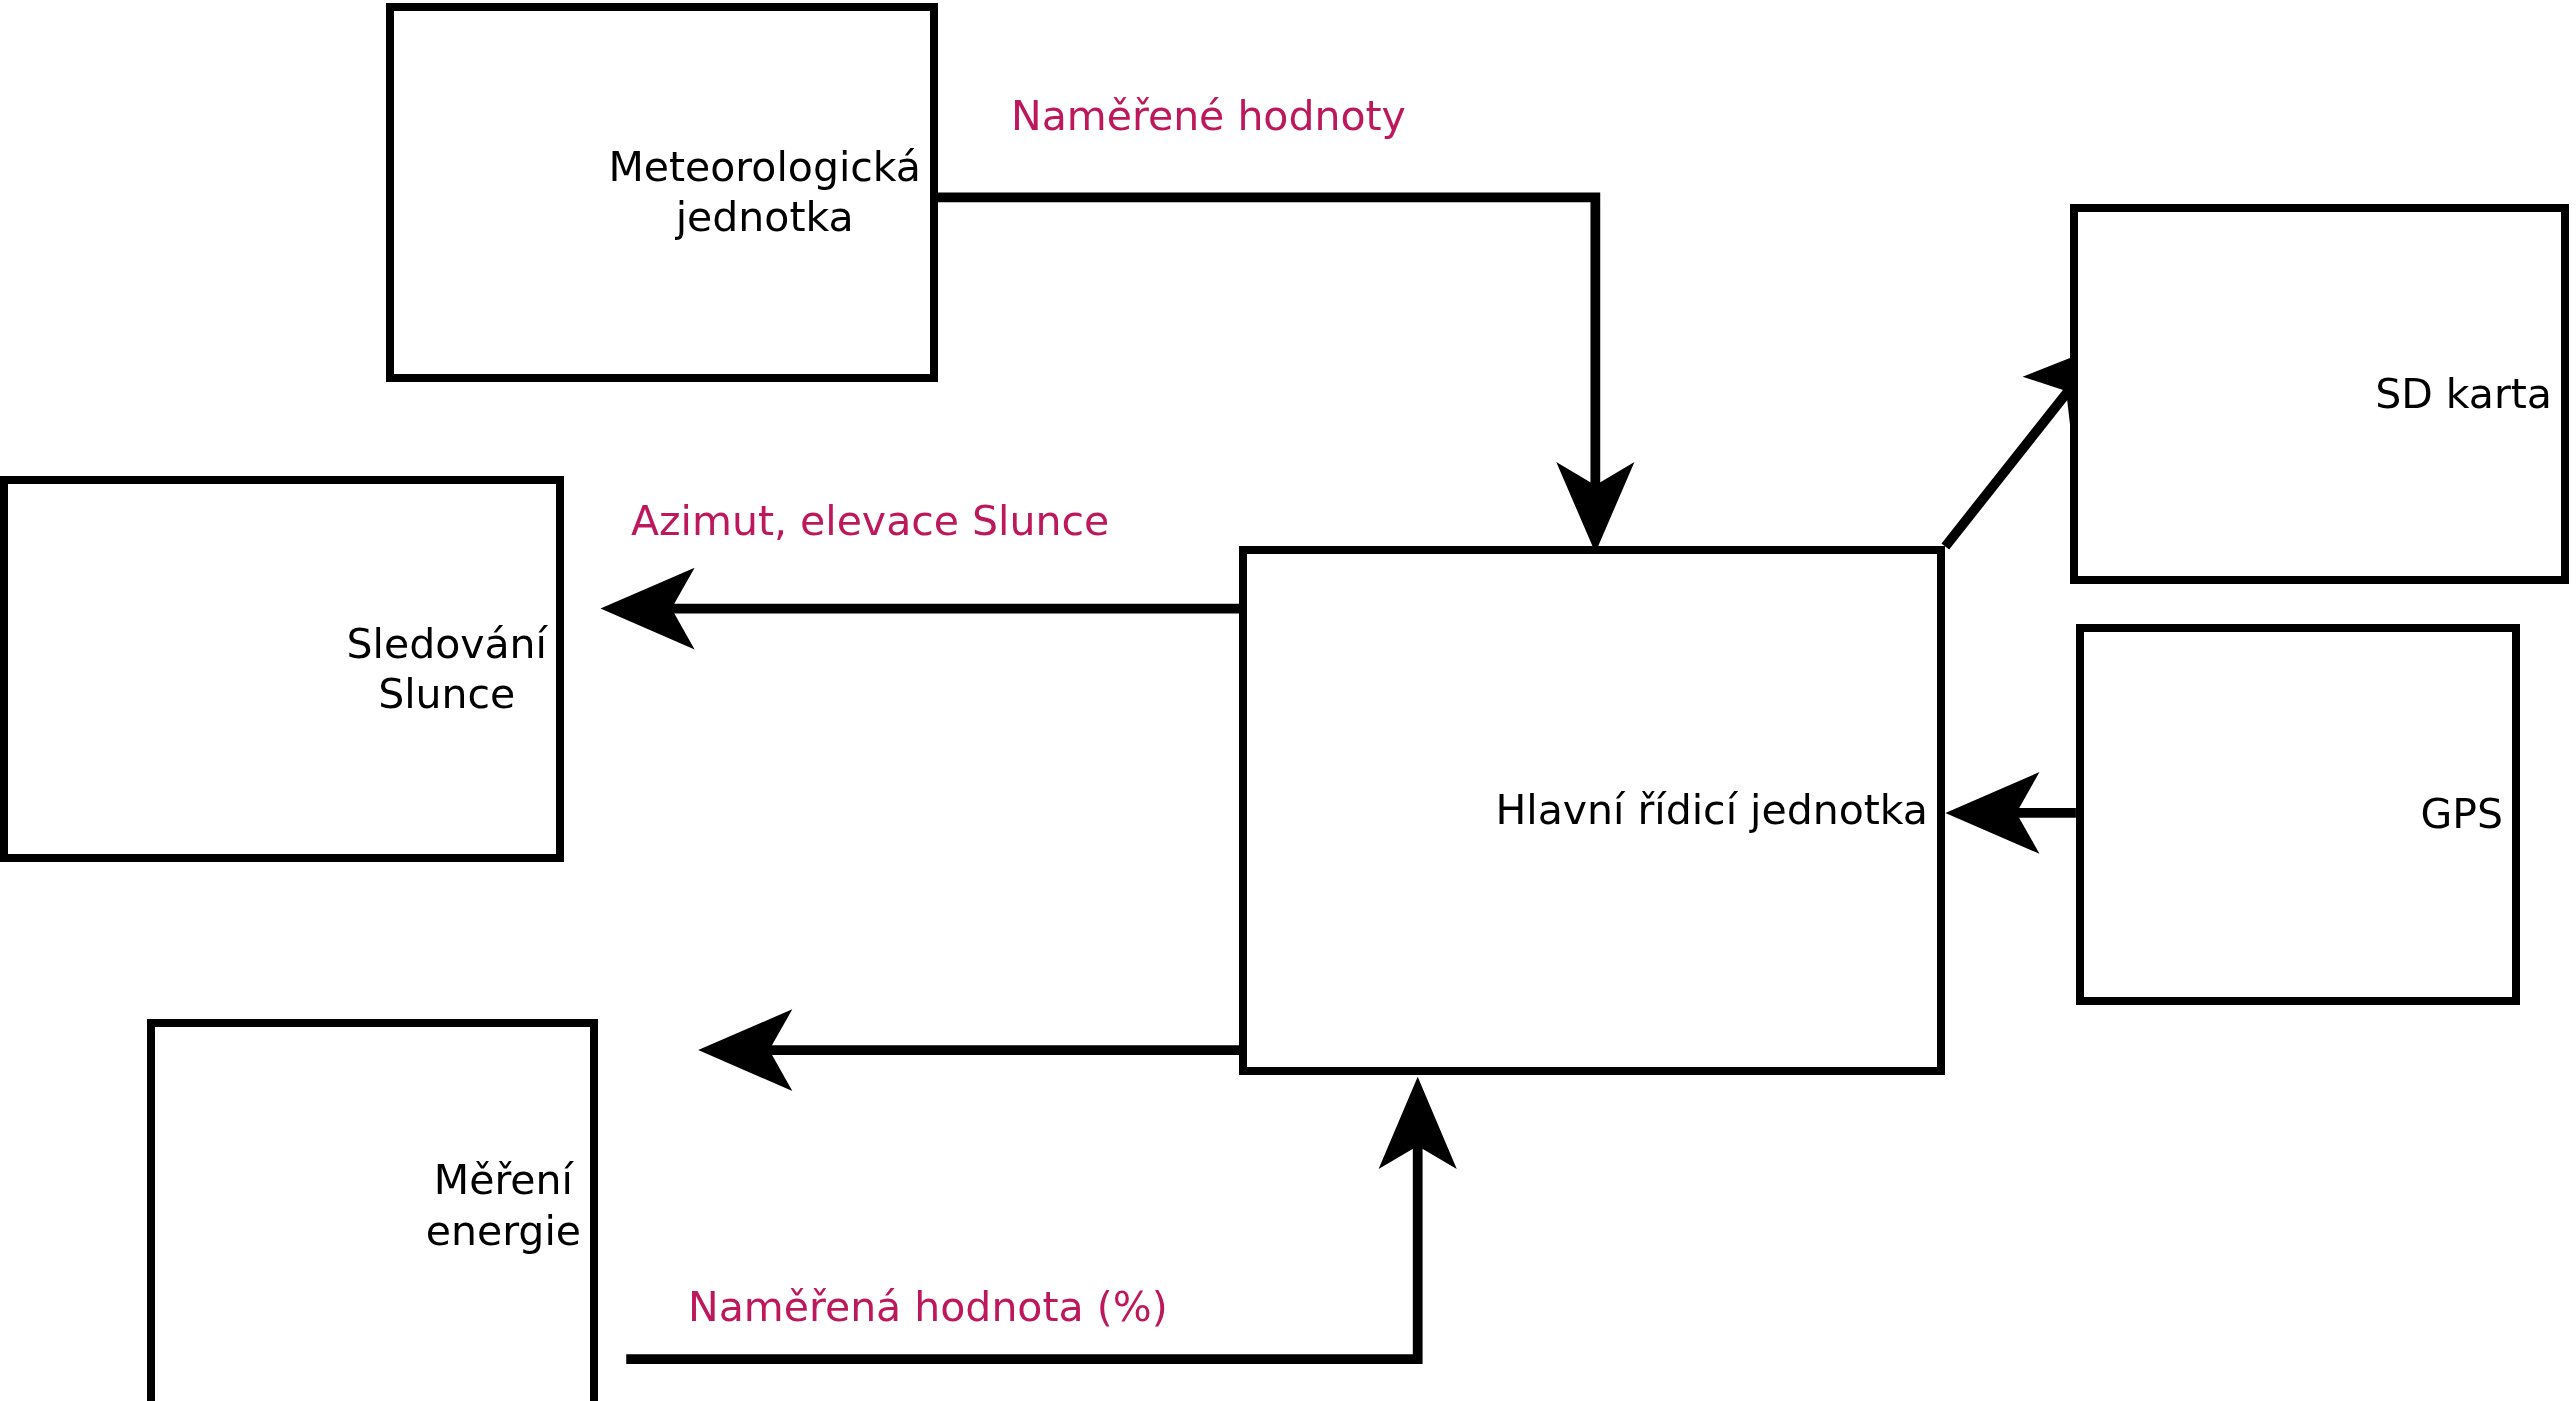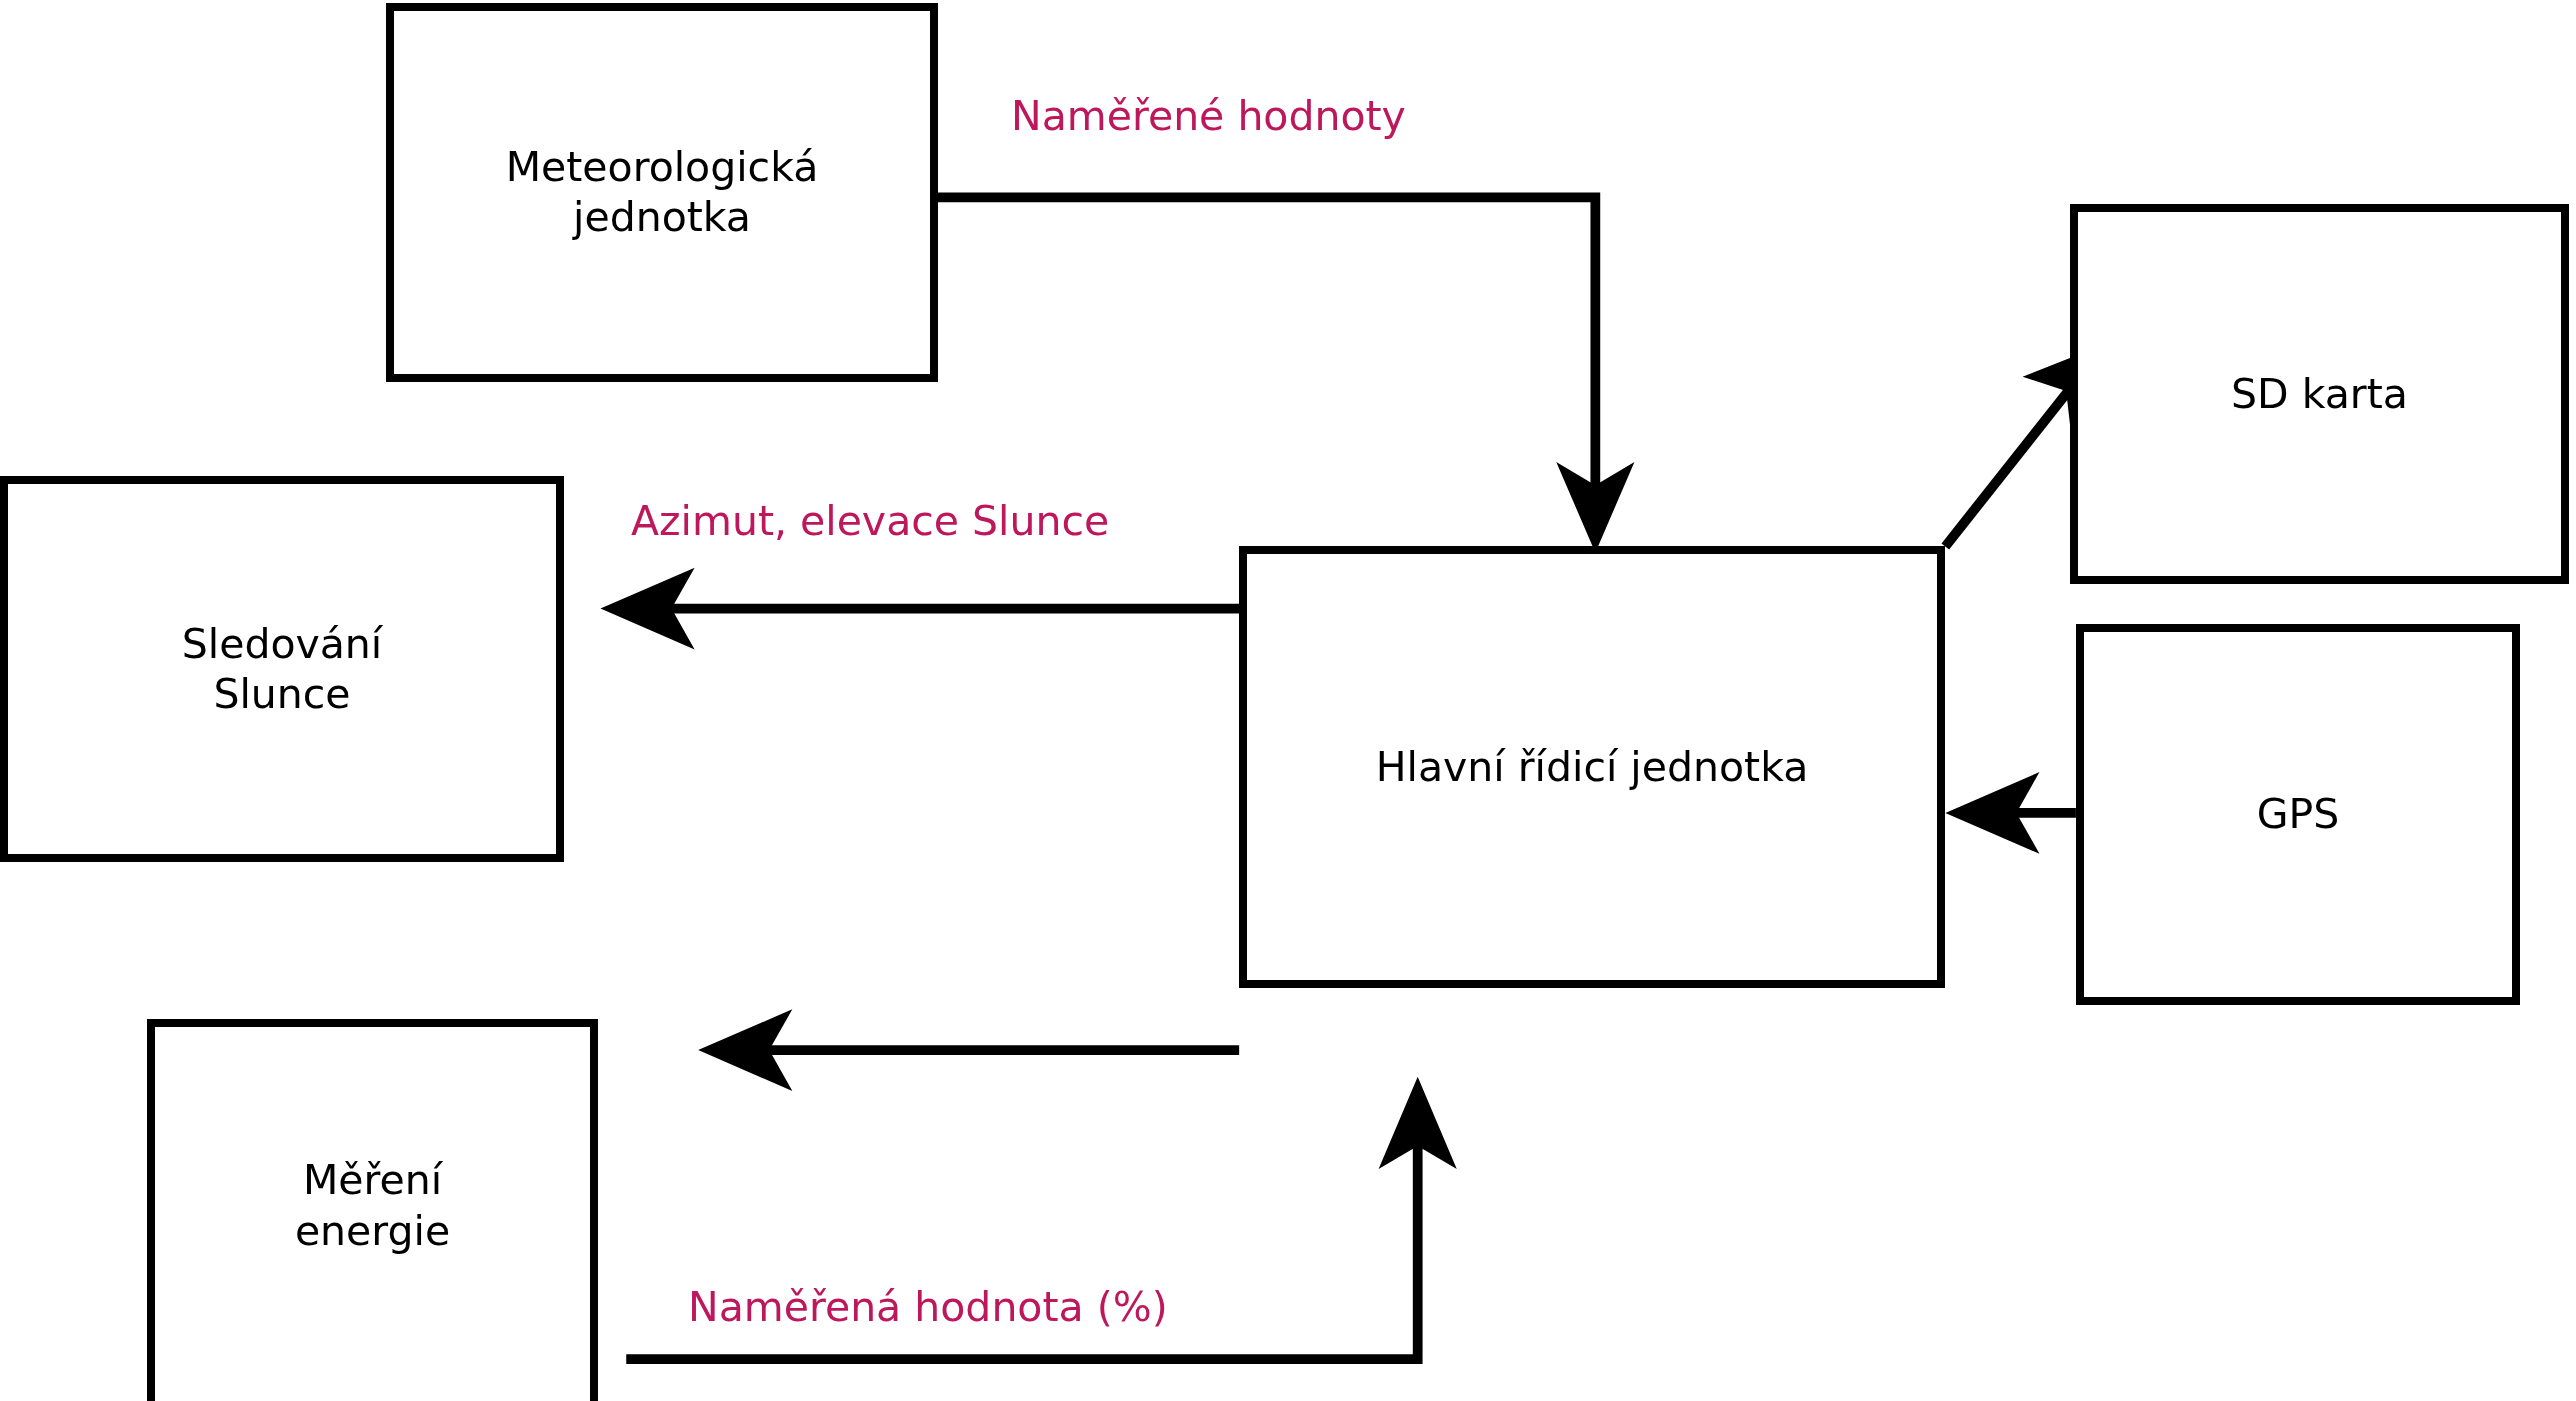--- a/index.html
+++ b/index.html
@@ -26,21 +26,21 @@
     height: 1402px;
     display: block;
   }
   .node-box {
     position: absolute;
     box-sizing: border-box;
     border: 8px solid #000000;
     background: #ffffff;
     display: flex;
     align-items: center;
-    justify-content: center;
+    justify-content: flex-end;
     text-align: center;
   }
   .node-label {
     font-size: 41px;
     line-height: 1.22;
     color: #000000;
     white-space: pre-line;
     padding: 0 9px;
   }
   .edge-label {
@@ -93,21 +93,21 @@
   <div class="node-box" style="left:386px; top:2.7px; width:552px; height:379px;">
     <span class="node-label">Meteorologická
 jednotka</span>
   </div>
 
   <div class="node-box" style="left:0px; top:476px; width:564px; height:386px;">
     <span class="node-label">Sledování
 Slunce</span>
   </div>
 
-  <div class="node-box" style="left:1239px; top:546px; width:706px; height:442px;">
+  <div class="node-box" style="left:1239px; top:546px; width:706px; height:529px;">
     <span class="node-label">Hlavní řídicí jednotka</span>
   </div>
 
   <div class="node-box" style="left:2070px; top:204px; width:499px; height:380px;">
     <span class="node-label">SD karta</span>
   </div>
 
   <div class="node-box" style="left:2076px; top:624px; width:444px; height:381px;">
     <span class="node-label">GPS</span>
   </div>

